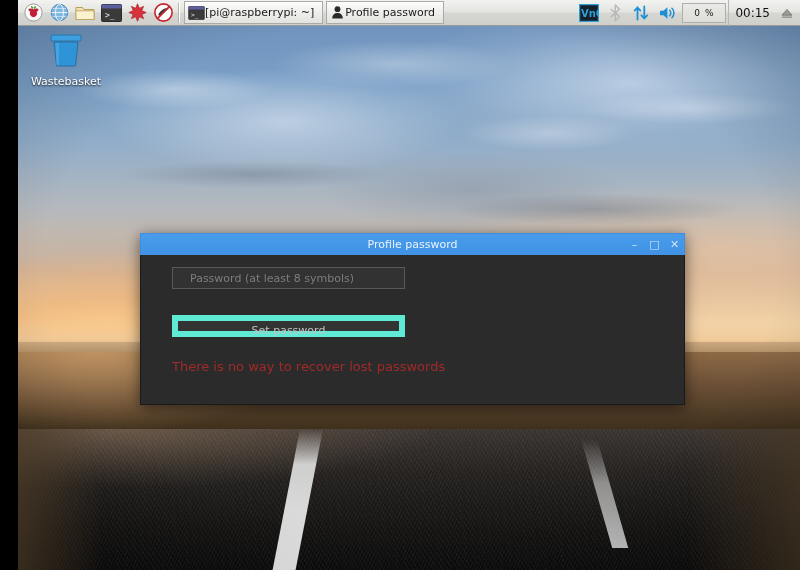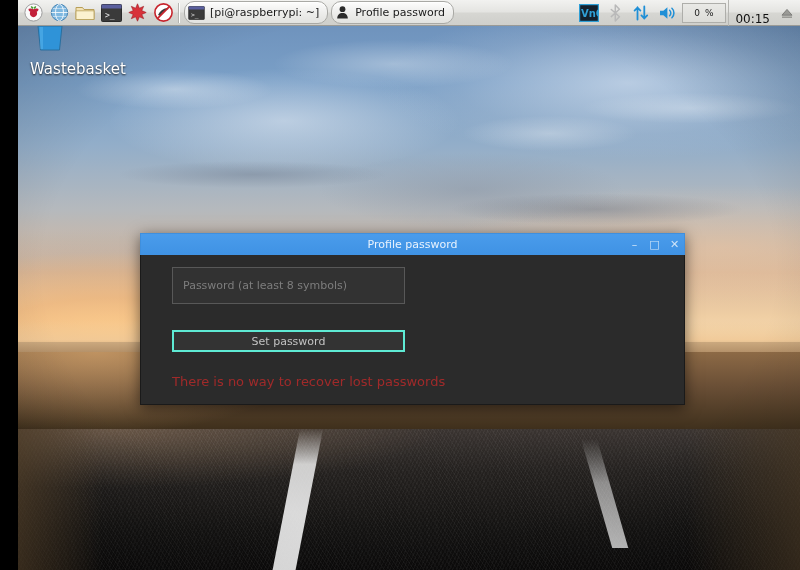--- a/index.html
+++ b/index.html
@@ -122,26 +122,25 @@
   .tb-sep {
     width: 1px; height: 20px;
     background: #b4b4b0;
     margin: 0 4px;
     border-right: 1px solid #ffffff;
   }
 
   .taskwin {
     height: 21px;
     display: flex; align-items: center;
-    gap: 5px;
     padding: 0 8px 0 3px;
     margin-right: 3px;
     background: linear-gradient(to bottom, #fdfdfd 0%, #eeeeec 50%, #e2e2df 100%);
     border: 1px solid #a9a9a5;
-    border-radius: 10px;
+    border-radius: 0;
     box-shadow: inset 0 1px 0 rgba(255,255,255,0.8);
     white-space: nowrap;
     font-size: 11px;
     max-width: 160px;
     overflow: hidden;
   }
   .taskwin .tw-label { overflow: hidden; text-overflow: ellipsis; }
 
   .tray {
     margin-left: auto;
@@ -163,35 +162,35 @@
     font-size: 9px;
     color: #222;
     letter-spacing: 1px;
   }
   .clock {
     font-size: 12px;
     padding: 0 6px;
     color: #111;
     border-left: 1px solid #b6b6b2;
     height: 26px;
-    display: flex; align-items: flex-end;
+    display: flex; align-items: center;
   }
   .eject {
     width: 22px; height: 26px;
     display: flex; align-items: center; justify-content: center;
   }
 
   
   #wastebasket {
     position: absolute;
-    left: 30px; top: 16px;
+    left: 30px; top: 32px;
     width: 72px;
-    text-align: left;
+    text-align: center;
     color: #ffffff;
-    font-size: 15px;
+    font-size: 11px;
     text-shadow: 0 1px 2px rgba(0,0,0,0.85);
   }
   #wastebasket .bin { margin: 0 auto 2px; }
 
   
   #dialog {
     position: absolute;
     left: 140px; top: 233px;
     width: 545px; height: 172px;
     box-shadow: 0 3px 14px rgba(0,0,0,0.55);
@@ -224,44 +223,44 @@
     border: 1px solid #1a1a1a;
     border-top: none;
     box-sizing: border-box;
     padding: 12px 0 0 0;
     position: relative;
   }
   .field {
     display: block;
     width: 233px;
     margin: 0 0 0 31px;
-    height: 37px;
+    height: 22px;
     box-sizing: border-box;
     background: #303030;
     border: 1px solid #3c3c3c;
     color: #7d7d7d;
     font-size: 11px;
-    padding: 0 10px;
+    padding: 0 17px;
     outline: none;
     font-family: "DejaVu Sans", sans-serif;
   }
   .field.focused {
     border-color: #585858;
     background: #323232;
   }
   .field::placeholder { color: #7d7d7d; opacity: 1; }
   .field-gap { height: 8px; }
 
   .set-btn {
     display: block;
     width: 233px;
     margin: 18px 0 16px 31px;
     height: 22px;
     background: #333333;
-    border: 2px solid #5eead4;
+    border: 6px solid #5eead4;
     color: #c2c2c2;
     font-size: 11px;
     text-align: center;
     line-height: 20px;
     box-sizing: border-box;
     cursor: default;
     font-family: "DejaVu Sans", sans-serif;
   }
   .warning {
     margin: 22px 0 0 31px;

